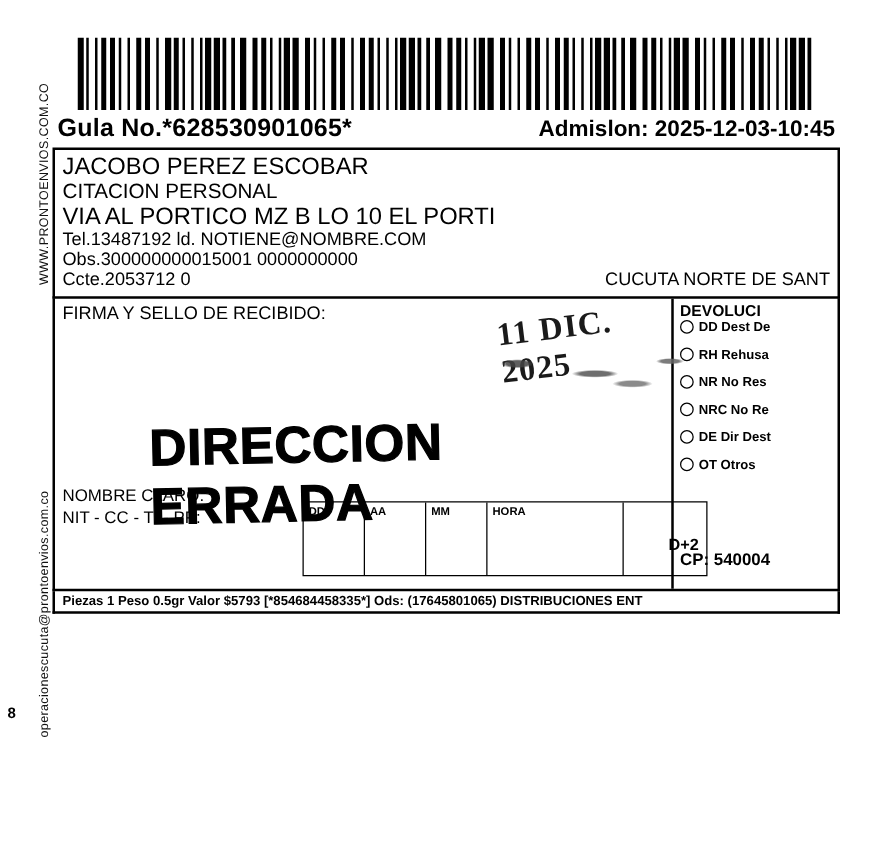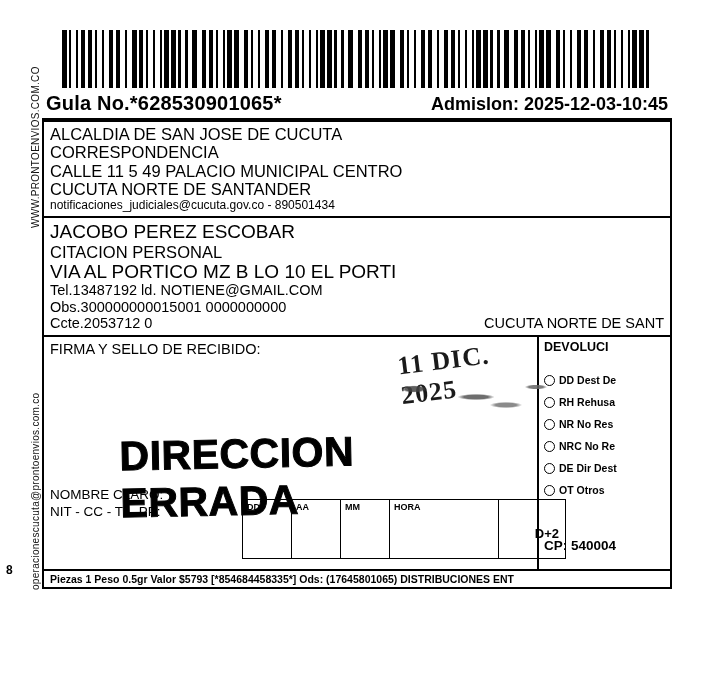--- a/index.html
+++ b/index.html
@@ -194,21 +194,21 @@
 
   .sig-right {
     width: 126px;
     flex: 0 0 126px;
     position: relative;
     padding: 3px 0 0 5px;
   }
   .dev-title {
     font-size: 12.5px;
     font-weight: bold;
-    margin-bottom: 20px;
+    margin-bottom: 0;
   }
   .dev-opt {
     display: flex;
     align-items: center;
     gap: 4px;
     font-size: 10.5px;
     font-weight: bold;
     margin-bottom: 10px;
     white-space: nowrap;
   }
@@ -424,33 +424,26 @@
       <i style="width: 2.33202px; background: transparent;"></i>
       <i style="width: 2.33202px;"></i>
       <i style="width: 2.33202px; background: transparent;"></i>
     </div>
 
   <div class="guia-row">
     <div class="guia-no">Gula No.*628530901065*</div>
     <div class="admision">Admislon: 2025-12-03-10:45</div>
   </div>
 
-  <div class="box first sender l">
-    <div class="t16">ALCALDIA DE SAN JOSE DE CUCUTA</div>
-    <div class="t16">CORRESPONDENCIA</div>
-    <div class="t16">CALLE 11 5 49 PALACIO MUNICIPAL CENTRO</div>
-    <div class="t16">CUCUTA NORTE DE SANTANDER</div>
-    <div class="t12">notificaciones_judiciales@cucuta.gov.co - 890501434</div>
-  </div>
 
   <div class="box recipient l">
     <div class="t18">JACOBO PEREZ ESCOBAR</div>
     <div class="t16">CITACION PERSONAL</div>
     <div class="t18">VIA AL PORTICO MZ B LO 10 EL PORTI</div>
-    <div class="t14">Tel.13487192 ld. NOTIENE@GMAIL.COM</div>
+    <div class="t14">Tel.13487192 ld. NOTIENE@NOMBRE.COM</div>
     <div class="t14">Obs.300000000015001 0000000000</div>
     <div class="row-split">
       <div class="t14">Ccte.2053712 0</div>
       <div class="t14">CUCUTA NORTE DE SANT</div>
     </div>
   </div>
 
   <div class="sig-area">
 
     <div class="sig-left">

